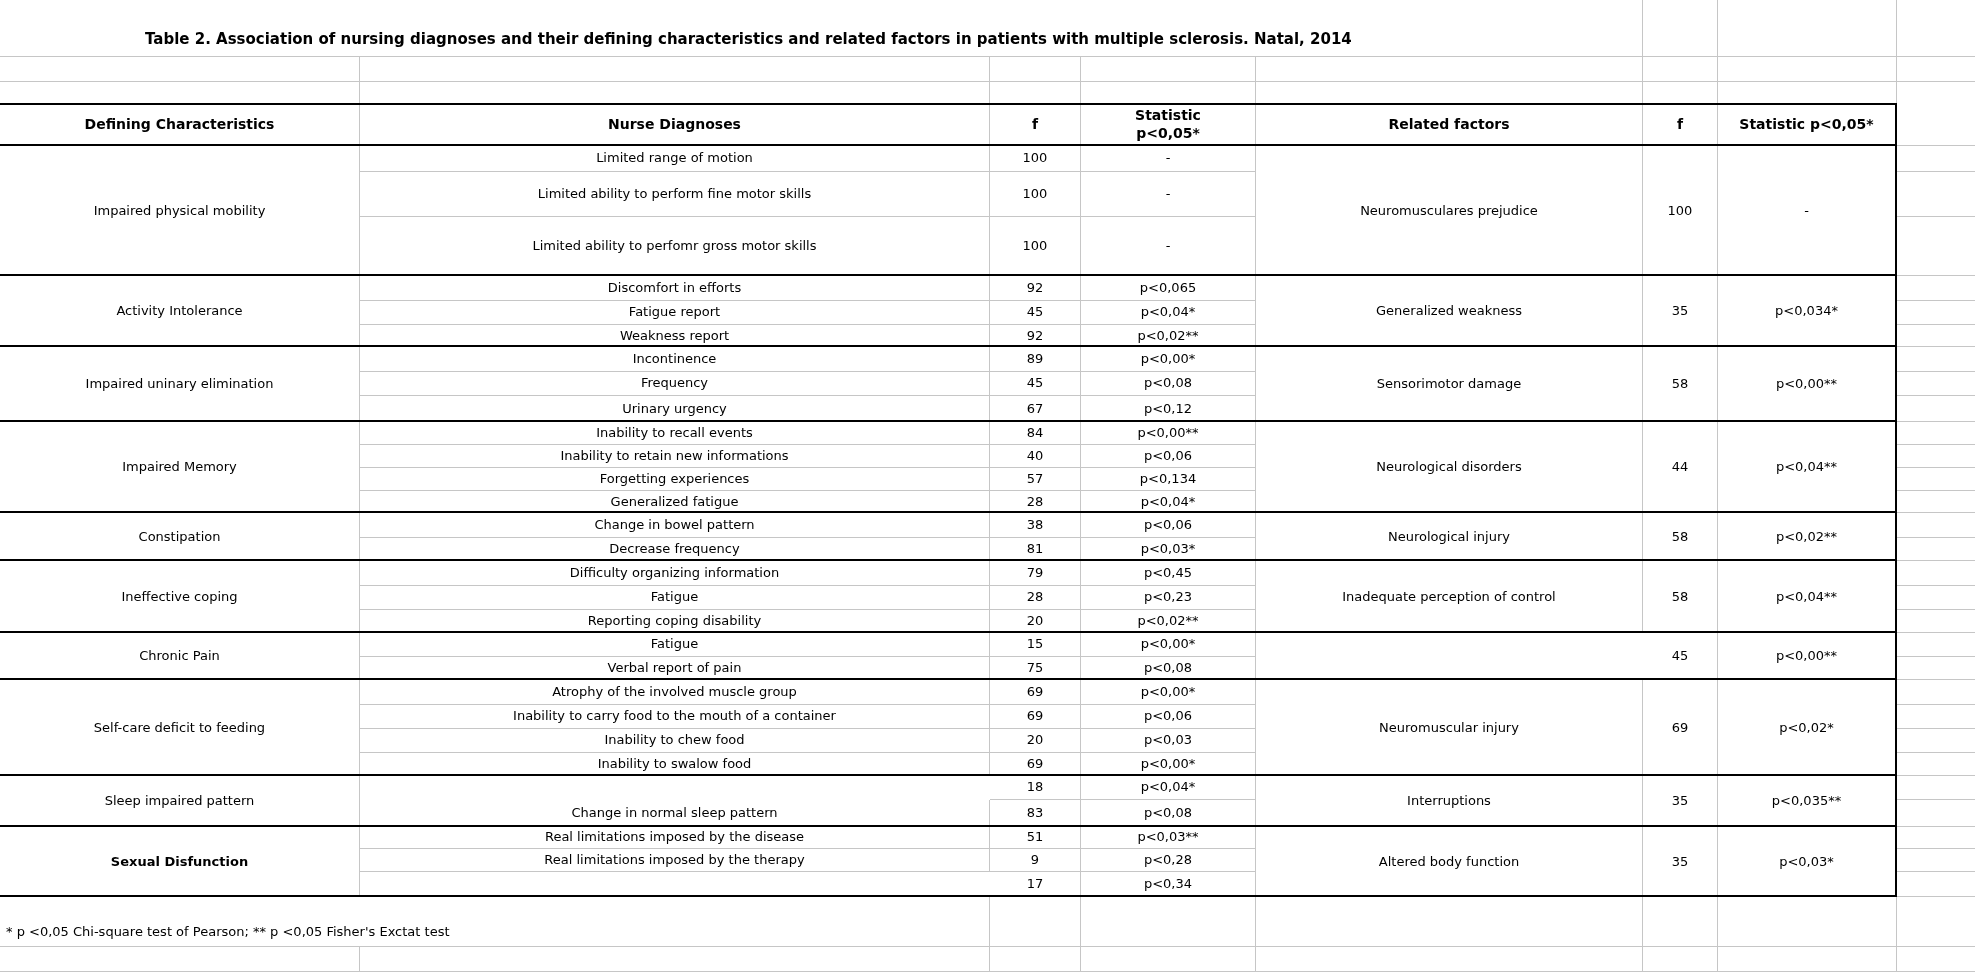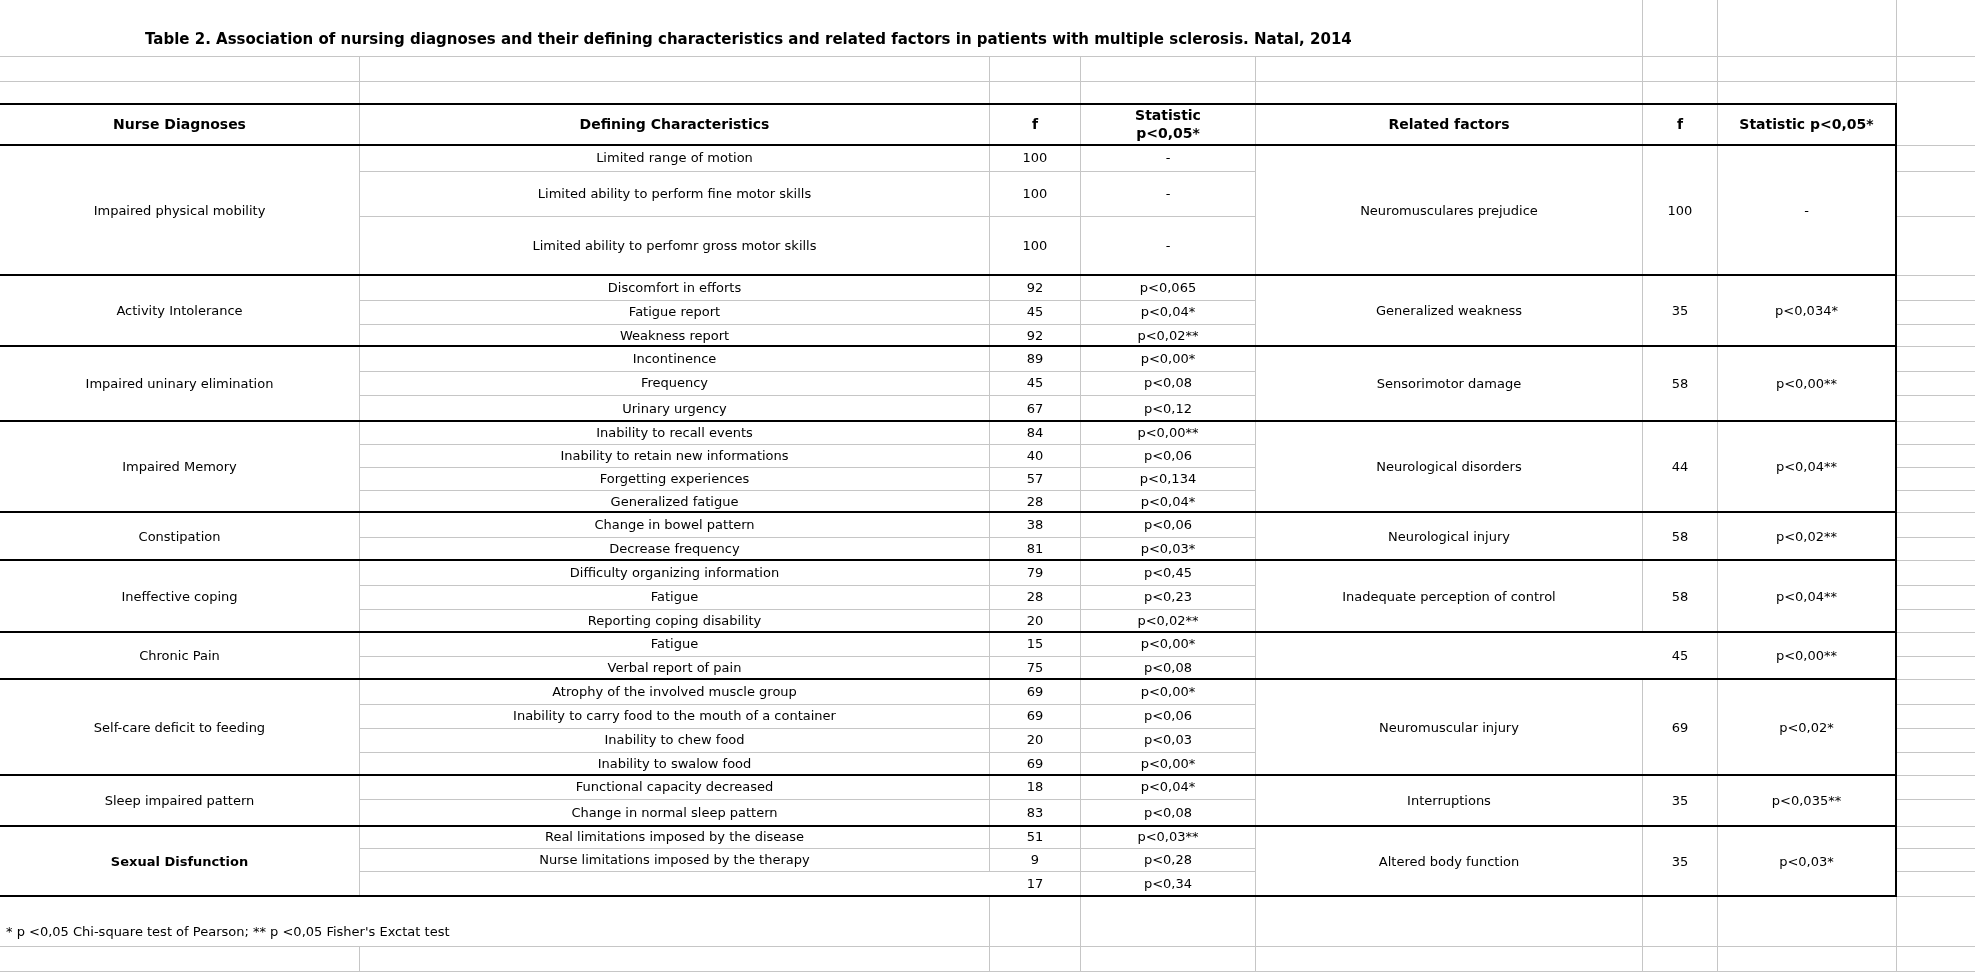--- a/index.html
+++ b/index.html
@@ -71,22 +71,22 @@
       <div class="cell gr"></div>
       <div class="cell gr"></div>
       <div class="cell gr"></div>
       <div class="cell gr"></div>
       <div class="cell gr"></div>
       <div class="cell gr"></div>
       <div class="cell"></div>
   </div>
 
   <div class="header-row">
+    <div class="cell gr hcell">Defining Characteristics</div>
     <div class="cell gr hcell">Nurse Diagnoses</div>
-    <div class="cell gr hcell">Defining Characteristics</div>
     <div class="cell gr hcell">f</div>
     <div class="cell gr hcell pre">Statistic
 p&lt;0,05*</div>
     <div class="cell gr hcell">Related factors</div>
     <div class="cell gr hcell">f</div>
     <div class="cell br hcell">Statistic p&lt;0,05*</div>
     <div class="cell gb"></div>
   </div>
 
   <div id="table-body">
@@ -228,39 +228,38 @@
         <div class="cell gr" style="grid-area: 4 / 2;">Inability to swalow food</div>
         <div class="cell gr" style="grid-area: 4 / 3;">69</div>
         <div class="cell gr" style="grid-area: 4 / 4;">p&lt;0,00*</div>
         <div class="cell gb" style="grid-area: 4 / 8;"></div>
         <div class="cell gr" style="grid-area: 1 / 5 / span 4;">Neuromuscular injury</div>
         <div class="cell gr" style="grid-area: 1 / 6 / span 4;">69</div>
         <div class="cell br" style="grid-area: 1 / 7 / span 4;">p&lt;0,02*</div>
       </div>
       <div class="section" style="grid-template-rows: 24px 27px;">
         <div class="cell gr" style="grid-area: 1 / 1 / span 2;">Sleep impaired pattern</div>
-        <div class="cell gr gb" style="grid-area: 1 / 2;">Functional capacity decreased</div>
         <div class="cell gr gb" style="grid-area: 1 / 3;">18</div>
         <div class="cell gr gb" style="grid-area: 1 / 4;">p&lt;0,04*</div>
         <div class="cell gb" style="grid-area: 1 / 8;"></div>
         <div class="cell gr" style="grid-area: 2 / 2;">Change in normal sleep pattern</div>
         <div class="cell gr" style="grid-area: 2 / 3;">83</div>
         <div class="cell gr" style="grid-area: 2 / 4;">p&lt;0,08</div>
         <div class="cell gb" style="grid-area: 2 / 8;"></div>
         <div class="cell gr" style="grid-area: 1 / 5 / span 2;">Interruptions</div>
         <div class="cell gr" style="grid-area: 1 / 6 / span 2;">35</div>
         <div class="cell br" style="grid-area: 1 / 7 / span 2;">p&lt;0,035**</div>
       </div>
       <div class="section" style="grid-template-rows: 22px 23px 25px;">
         <div class="cell gr" style="grid-area: 1 / 1 / span 3; font-weight: bold;">Sexual Disfunction</div>
         <div class="cell gr gb" style="grid-area: 1 / 2;">Real limitations imposed by the disease</div>
         <div class="cell gr gb" style="grid-area: 1 / 3;">51</div>
         <div class="cell gr gb" style="grid-area: 1 / 4;">p&lt;0,03**</div>
         <div class="cell gb" style="grid-area: 1 / 8;"></div>
-        <div class="cell gr gb" style="grid-area: 2 / 2;">Nurse limitations imposed by the therapy</div>
+        <div class="cell gr gb" style="grid-area: 2 / 2;">Real limitations imposed by the therapy</div>
         <div class="cell gr gb" style="grid-area: 2 / 3;">9</div>
         <div class="cell gr gb" style="grid-area: 2 / 4;">p&lt;0,28</div>
         <div class="cell gb" style="grid-area: 2 / 8;"></div>
         <div class="cell gr" style="grid-area: 3 / 3;">17</div>
         <div class="cell gr" style="grid-area: 3 / 4;">p&lt;0,34</div>
         <div class="cell gb" style="grid-area: 3 / 8;"></div>
         <div class="cell gr" style="grid-area: 1 / 5 / span 3;">Altered body function</div>
         <div class="cell gr" style="grid-area: 1 / 6 / span 3;">35</div>
         <div class="cell br" style="grid-area: 1 / 7 / span 3;">p&lt;0,03*</div>
       </div>

